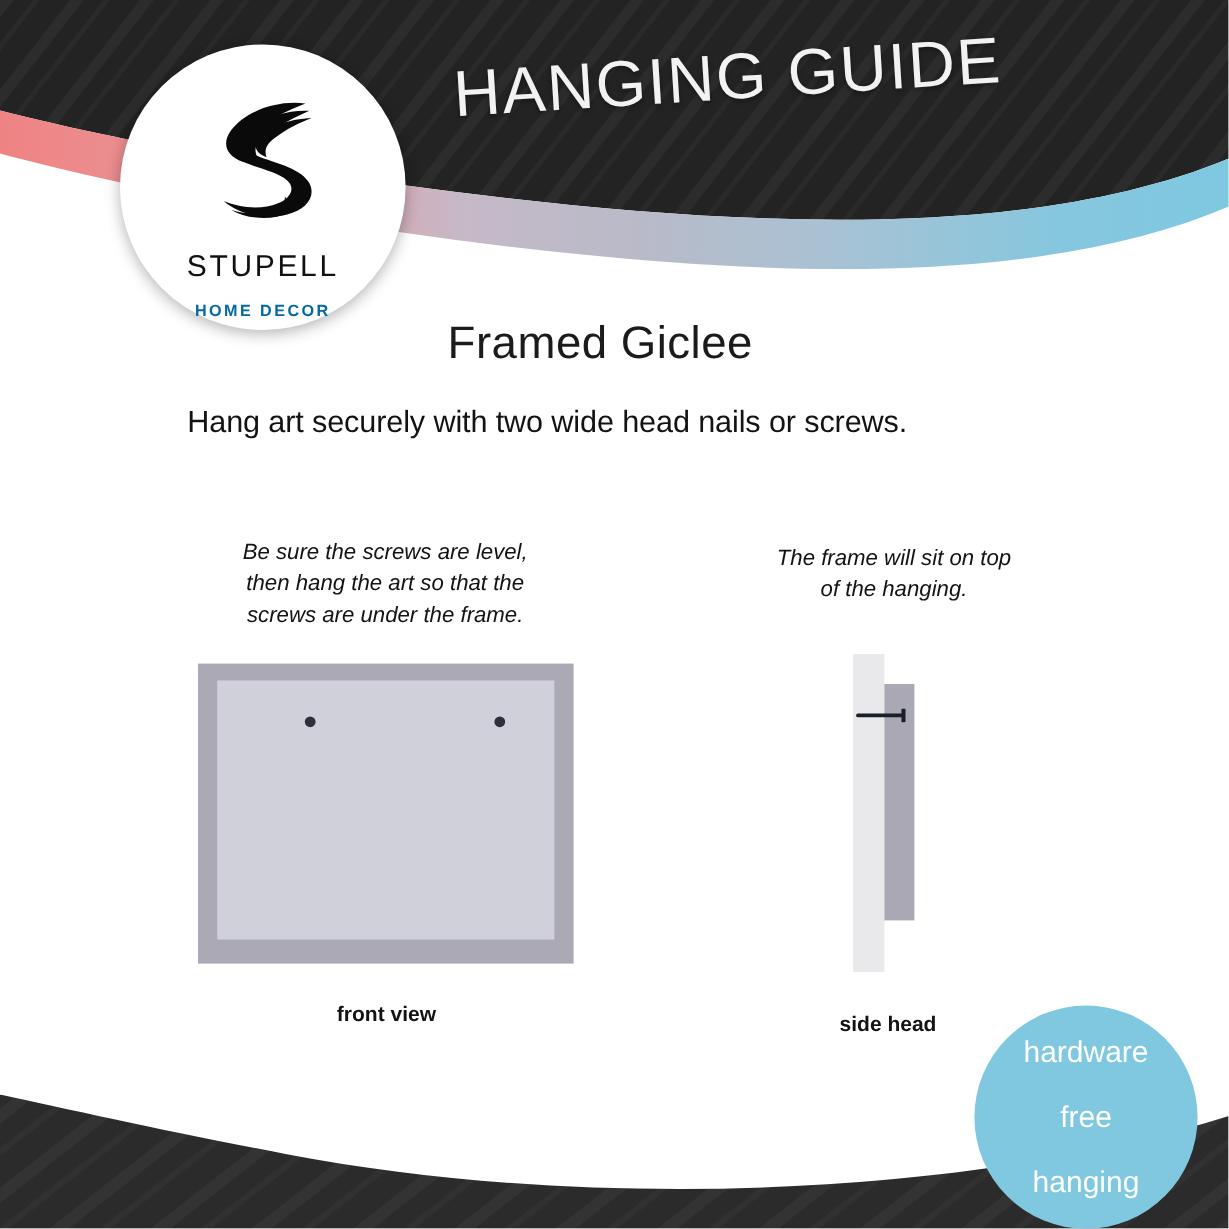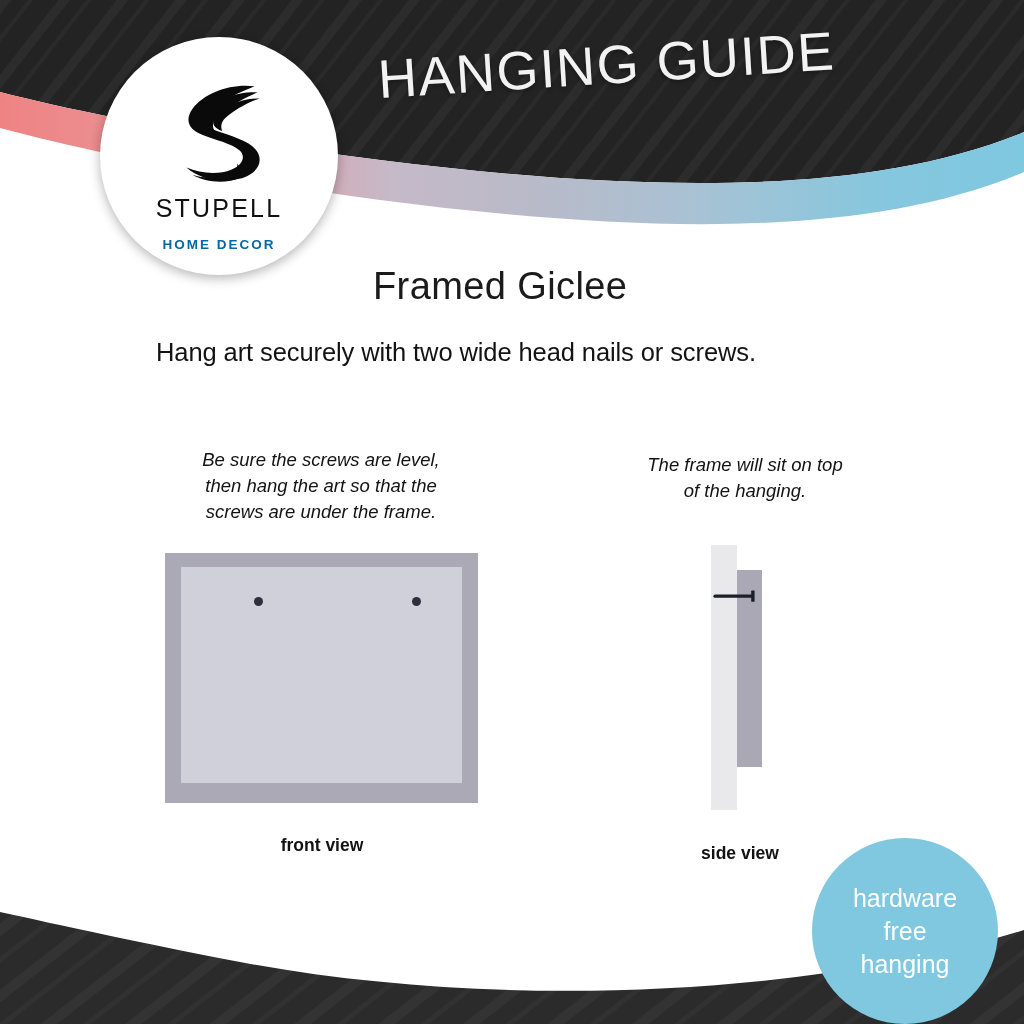--- a/index.html
+++ b/index.html
@@ -42,21 +42,21 @@
     flex-direction: column;
     align-items: center;
     justify-content: flex-start;
   }
   #logo-mark {
     margin-top: 33px;
     width: 122px;
     height: 122px;
   }
   #logo-wordmark {
-    margin-top: 4px;
+    margin-top: 18px;
     font-size: 25px;
     letter-spacing: 2.2px;
     color: #111111;
     font-weight: 400;
     line-height: 1;
   }
   #logo-subwordmark {
     margin-top: 17px;
     font-size: 13.5px;
     letter-spacing: 2.0px;
@@ -225,20 +225,21 @@
     z-index: 9;
     display: flex;
     flex-direction: column;
     align-items: center;
     justify-content: center;
     color: #ffffff;
     font-size: 25px;
     line-height: 33px;
     font-weight: 400;
     text-align: center;
+    gap: 21px;
   }
   #hardware-badge span { display: block; }
 </style>
 </head>
 <body>
 
 <div id="page">
 
   <svg class="wave-layer" viewBox="0 0 1024 1024" width="1024" height="1024">
     <defs>
@@ -362,21 +363,21 @@
     <div id="side-wall-bar"></div>
     <div id="side-frame-bar"></div>
     <svg id="side-nail" viewBox="0 0 48 14">
       <path d="M2,7.2 L39,7.2" stroke="#1b1f2a" stroke-width="3.2" stroke-linecap="round"></path>
       <path d="M2,7.2 L10,7.2" stroke="#1b1f2a" stroke-width="1.6" stroke-linecap="round"></path>
       <rect x="38.2" y="1.6" width="3.4" height="11.2" rx="0.6" fill="#1b1f2a"></rect>
     </svg>
   </div>
 
   <div class="view-label" id="label-front-view">front view</div>
-  <div class="view-label" id="label-side-view">side view</div>
+  <div class="view-label" id="label-side-view">side head</div>
 
   <div id="hardware-badge">
     <span>hardware</span>
     <span>free</span>
     <span>hanging</span>
   </div>
 
 </div>
 
 </body></html>

